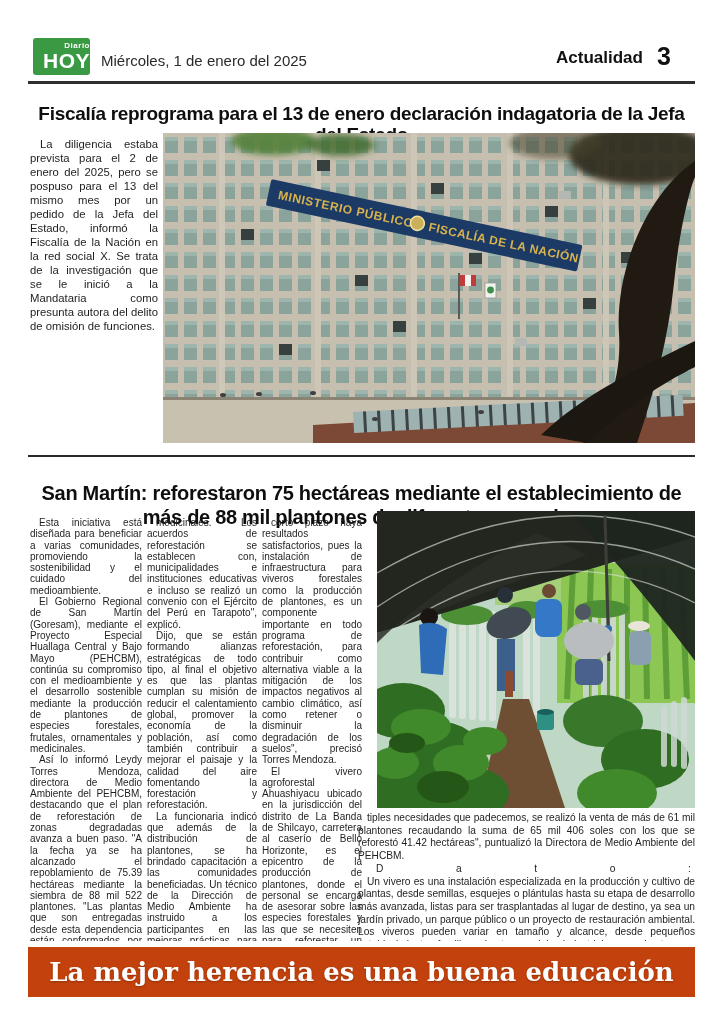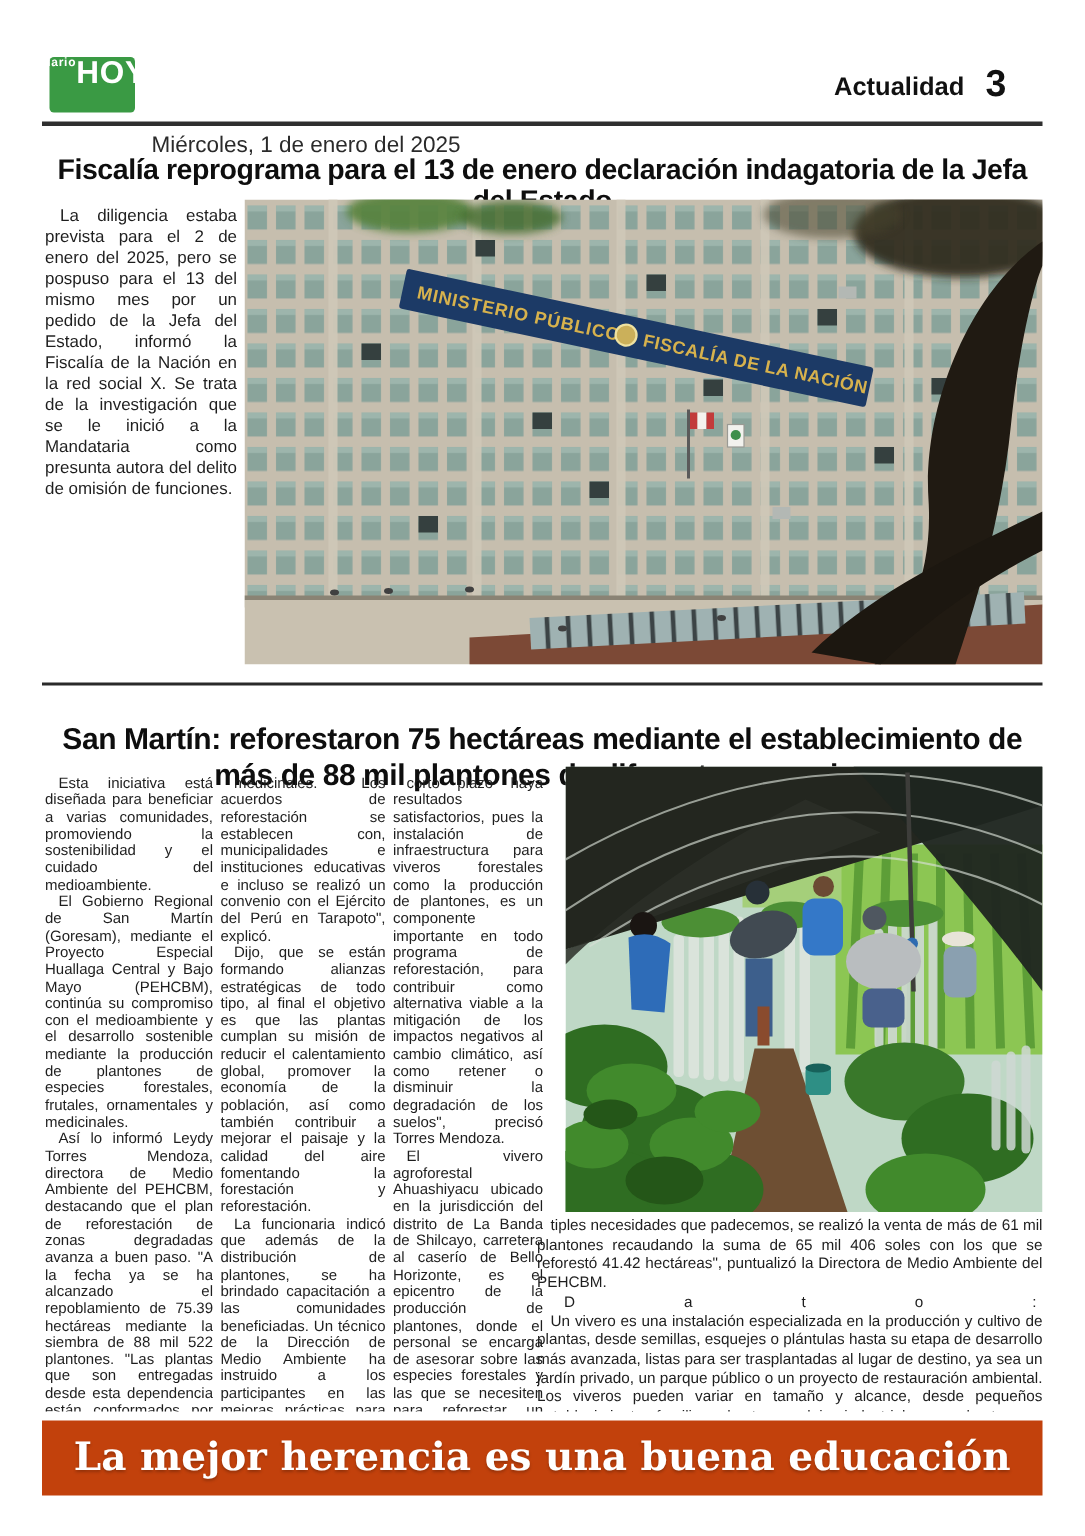--- a/index.html
+++ b/index.html
@@ -1,24 +1,24 @@
 <!DOCTYPE html>
 <html lang="es"><head>
 <meta charset="utf-8">
 <style>
   html,body{margin:0;padding:0;background:#ffffff;}
   .page{position:relative;width:723px;height:1024px;background:#fff;overflow:hidden;
         font-family:"Liberation Sans", sans-serif;color:#1e1e1e;}
 
   
   .logo{position:absolute;left:33px;top:38px;width:57px;height:37px;background:#3a9a44;
-        border-radius:3px;display:flex;flex-direction:row;align-items:flex-start;justify-content:center;}
+        border-radius:3px;display:flex;flex-direction:column;align-items:flex-end;justify-content:center;}
   .logo .top{color:#fff;font-size:8px;font-weight:bold;letter-spacing:.5px;line-height:8px;}
   .logo .main{color:#fff;font-size:21px;font-weight:bold;letter-spacing:.5px;line-height:21px;}
-  .issue-date{position:absolute;left:101px;top:52px;font-size:15px;color:#2a2a2a;margin-top:36px;}
+  .issue-date{position:absolute;left:101px;top:52px;font-size:15px;color:#2a2a2a;}
   .section-label{position:absolute;left:556px;top:48px;font-size:17px;font-weight:bold;color:#111;text-align:center;}
   .page-number{position:absolute;left:657px;top:42px;font-size:25px;font-weight:bold;color:#111;}
   .header-rule{position:absolute;left:28px;top:81px;width:667px;height:3px;background:#2f2f2f;}
 
   
   .a1-headline{position:absolute;left:28px;top:90px;width:667px;text-align:center;
                font-size:19px;font-weight:bold;line-height:21px;letter-spacing:-.3px;color:#0e0e0e;}
   .a1-col{position:absolute;left:30px;top:137px;width:128px;height:308px;overflow:hidden;
           font-size:11.3px;line-height:14px;text-align:justify;}
   .a1-col p{margin:0;text-indent:10px;}

